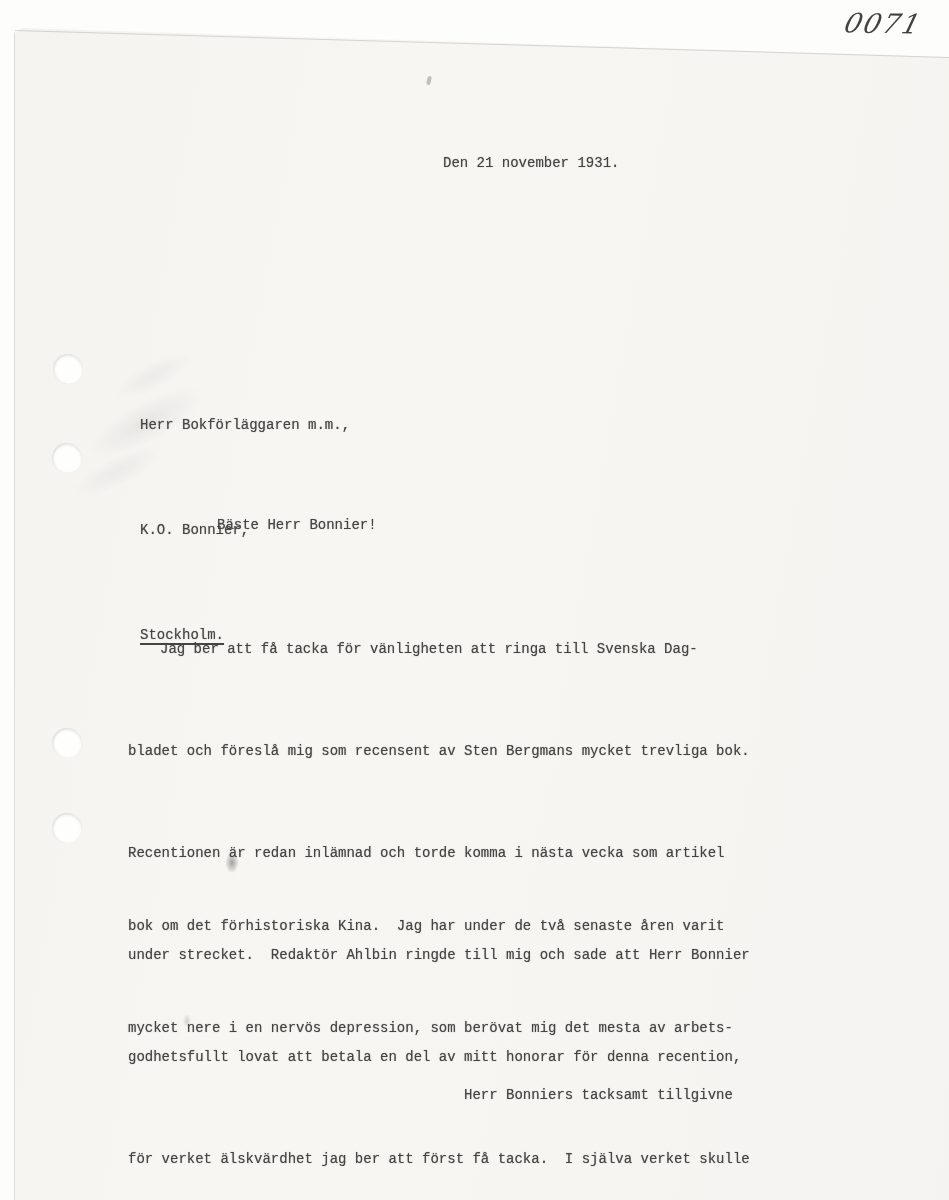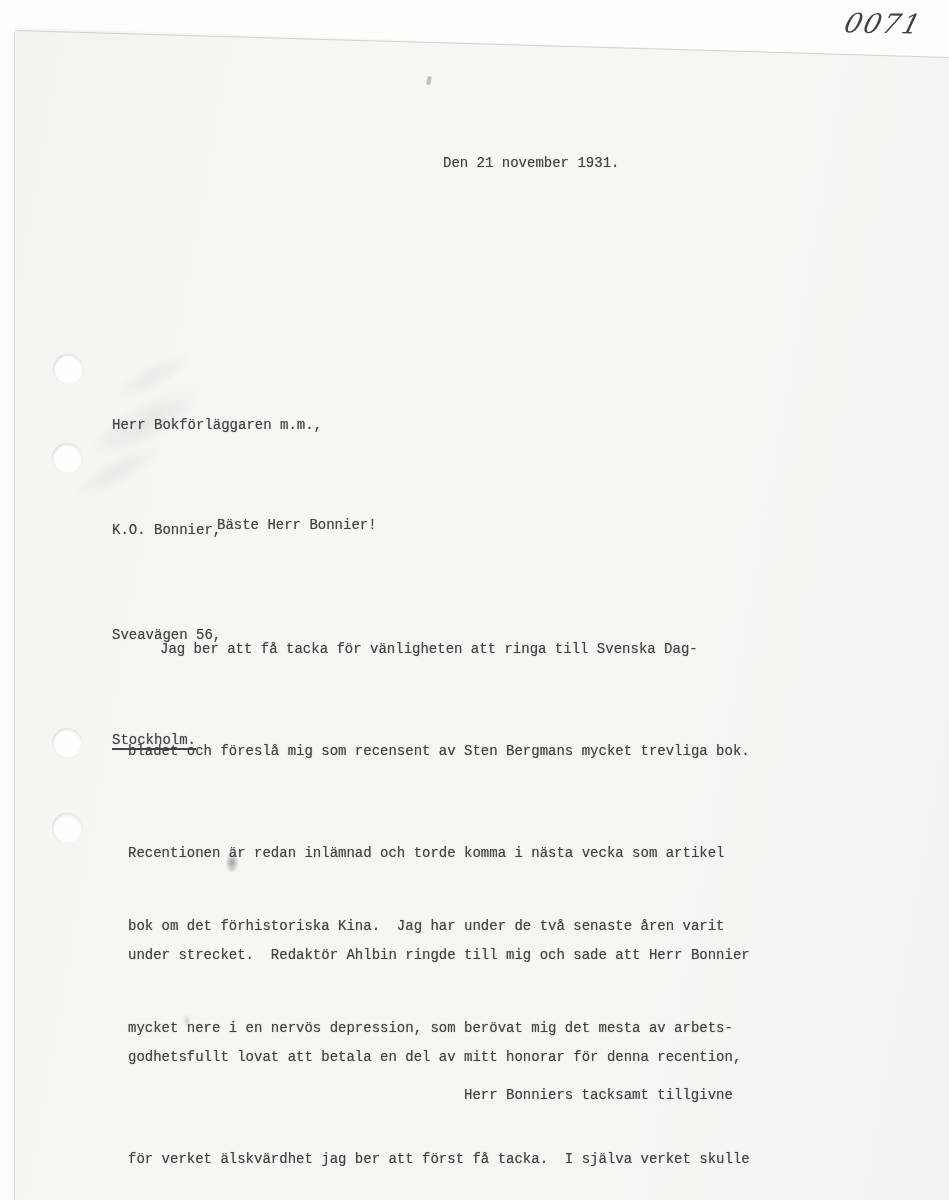--- a/index.html
+++ b/index.html
@@ -78,21 +78,21 @@
   
   .tw {
     position: absolute;
     font-size: 14px;
     line-height: 34px;
     color: #454442;
     text-shadow: 0 0 1px rgba(70,70,68,0.55);
     white-space: pre;
   }
   .date-line   { left: 443px; top: 146px; }
-  .recipient   { left: 112px; top: 338px; line-height: 35px; font-family: Liberation Mono, monospace; }
+  .recipient   { left: 140px; top: 338px; line-height: 35px; font-family: Liberation Mono, monospace; }
   .salutation  { left: 217px; top: 508px; text-align: center; }
   .para1       { left: 128px; top: 564px; }
   .para2       { left: 128px; top: 841px; }
   .closing     { left: 464px; top: 1078px; }
   .indent      { margin-left: 32px; }
   .u {
     text-decoration: underline;
     text-decoration-thickness: 2px;
     text-underline-offset: 4px;
   }
@@ -118,21 +118,20 @@
   <div class="hole hole3"></div>
   <div class="hole hole4"></div>
 
   <div>
 
     <div class="tw date-line">Den 21 november 1931.</div>
 
     <div class="tw recipient">
       <div>Herr Bokförläggaren m.m.,</div>
       <div>K.O. Bonnier,</div>
-      <div>Sveavägen 56,</div>
       <div class="u">Stockholm.</div>
     </div>
 
     <div class="tw salutation">Bäste Herr Bonnier!</div>
 
     <div class="tw para1">
       <div class="indent">Jag ber att få tacka för vänligheten att ringa till Svenska Dag-</div>
       <div>bladet och föreslå mig som recensent av Sten Bergmans mycket trevliga bok.</div>
       <div>Recentionen är redan inlämnad och torde komma i nästa vecka som artikel</div>
       <div>under strecket.  Redaktör Ahlbin ringde till mig och sade att Herr Bonnier</div>

